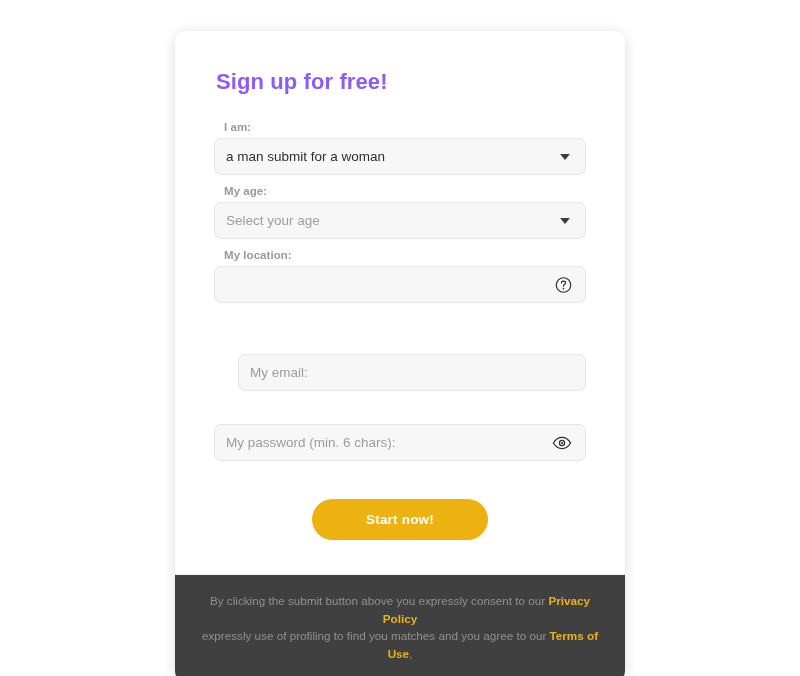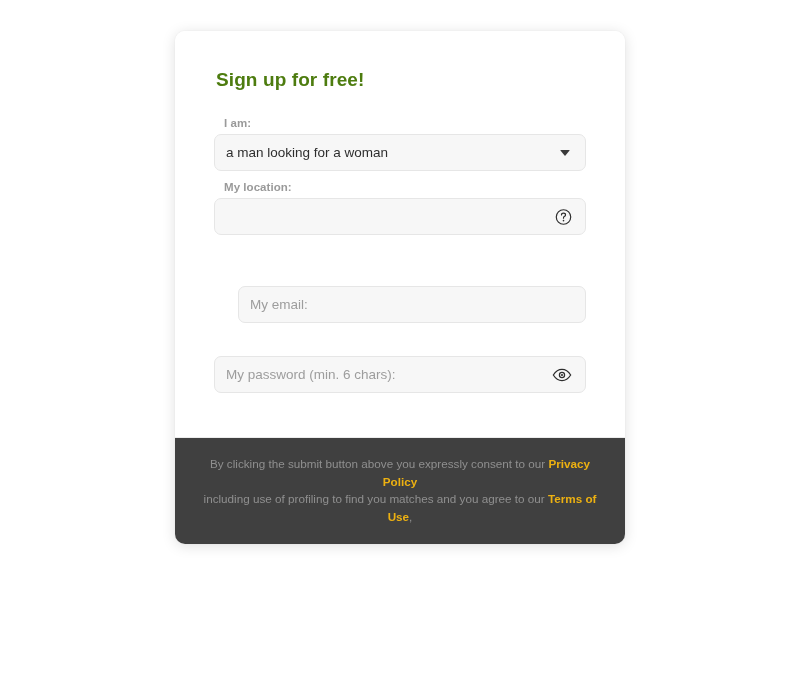--- a/index.html
+++ b/index.html
@@ -26,23 +26,23 @@
     background: #ffffff;
     border-radius: 10px;
     box-shadow: 0 2px 14px rgba(0,0,0,0.13), 0 0 2px rgba(0,0,0,0.06);
     overflow: hidden;
   }
   .card-body {
     padding: 38px 39px 34px 39px;
     background: #ffffff;
   }
   .card-title {
-    font-size: 19px;
-    font-weight: bold;
-    color: #4d7c0f;
+    font-size: 22px;
+    font-weight: bold;
+    color: #8b5cf6;
     letter-spacing: 0.1px;
     margin: 0 0 26px 2px;
   }
   .field-group { margin-bottom: 10px; }
   .field-label {
     font-size: 11.5px;
     color: #9a9a9a;
     margin: 0 0 5px 10px;
     letter-spacing: 0.05px;
     font-weight: bold;
@@ -132,25 +132,32 @@
 
   <div class="signup-card">
 
     <div class="card-body">
 
       <div class="card-title">Sign up for free!</div>
 
       <div class="field-group">
         <div class="field-label">I am:</div>
         <div class="control">
-          <span class="control-value">a man looking for a woman</span>
+          <span class="control-value">a man submit for a woman</span>
           <span class="caret"></span>
         </div>
       </div>
 
+      <div class="field-group">
+        <div class="field-label">My age:</div>
+        <div class="control">
+          <span class="control-placeholder">Select your age</span>
+          <span class="caret"></span>
+        </div>
+      </div>
 
       <div class="field-group gap-after-location">
         <div class="field-label">My location:</div>
         <div class="control">
           <span class="control-value"></span>
           <span class="field-icon">
             <svg width="17" height="17" viewBox="0 0 20 20" aria-hidden="true">
               <circle cx="10" cy="10" r="8.5" fill="none" stroke="#2e2e2e" stroke-width="1.4"></circle>
               <path d="M7.6 7.6c0-1.3 1.1-2.2 2.4-2.2 1.3 0 2.4 0.85 2.4 2.1 0 1.1-0.7 1.55-1.5 2.05-0.6 0.38-0.9 0.75-0.9 1.5v0.3" fill="none" stroke="#2e2e2e" stroke-width="1.4" stroke-linecap="round"></path>
               <circle cx="10" cy="14.3" r="0.95" fill="#2e2e2e"></circle>
@@ -171,27 +178,30 @@
           <span class="field-icon">
             <svg width="20" height="14" viewBox="0 0 24 16" aria-hidden="true">
               <path d="M1.6 8 C4.6 3.2 8.2 1.2 12 1.2 C15.8 1.2 19.4 3.2 22.4 8 C19.4 12.8 15.8 14.8 12 14.8 C8.2 14.8 4.6 12.8 1.6 8 Z" fill="none" stroke="#2e2e2e" stroke-width="1.5"></path>
               <circle cx="12" cy="8" r="3.1" fill="none" stroke="#2e2e2e" stroke-width="1.5"></circle>
               <circle cx="12" cy="8" r="1.25" fill="#2e2e2e"></circle>
             </svg>
           </span>
         </div>
       </div>
 
+      <div class="submit-row">
+        <button class="submit-button">Start now!</button>
+      </div>
 
     </div>
 
     <div class="card-footer">
       <div class="footer-line">
         <span>By clicking the submit button above you expressly consent to our </span><a class="footer-link">Privacy Policy</a>
       </div>
       <div class="footer-line">
-        <span>including use of profiling to find you matches and you agree to our </span><a class="footer-link">Terms of Use</a><span>,</span>
+        <span>expressly use of profiling to find you matches and you agree to our </span><a class="footer-link">Terms of Use</a><span>,</span>
       </div>
     </div>
 
   </div>
 
 </div>
 
 </body></html>

